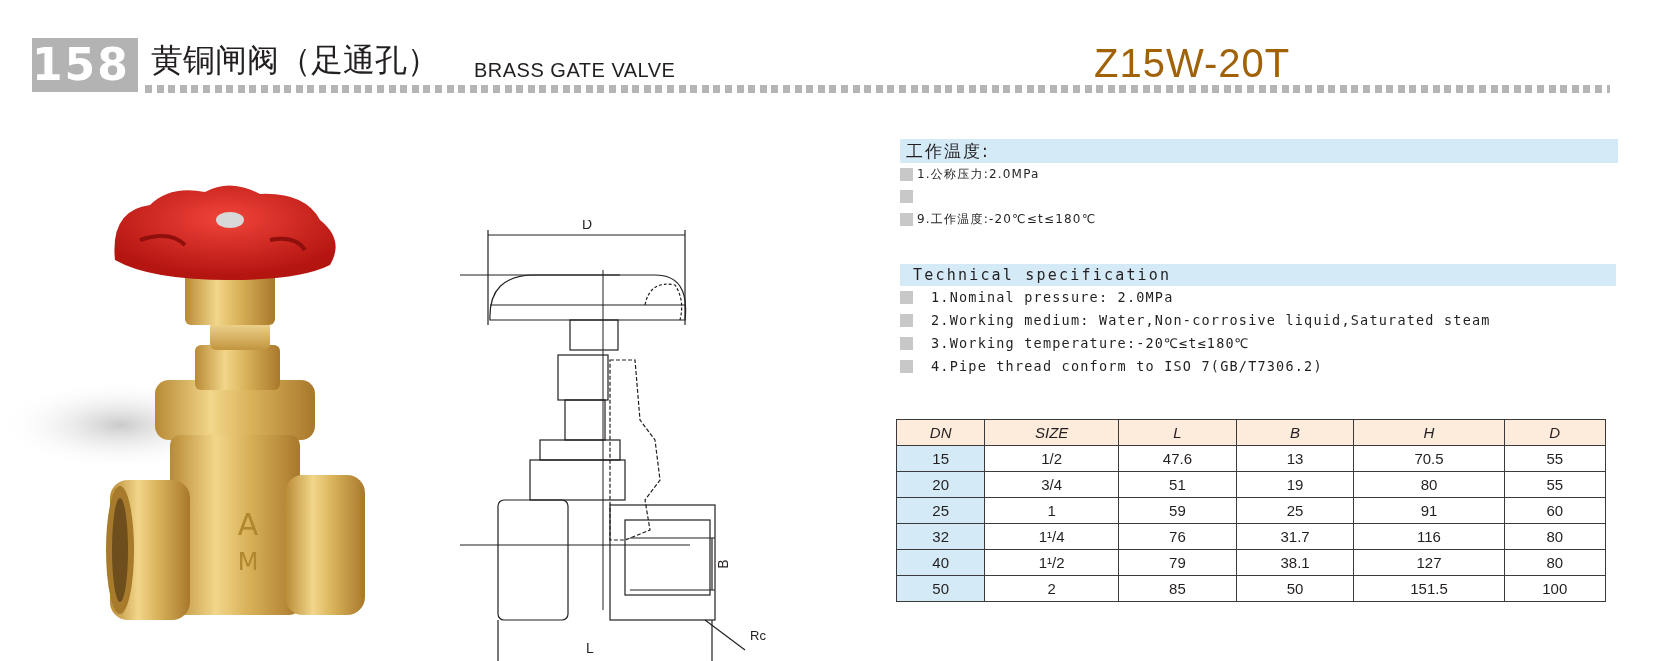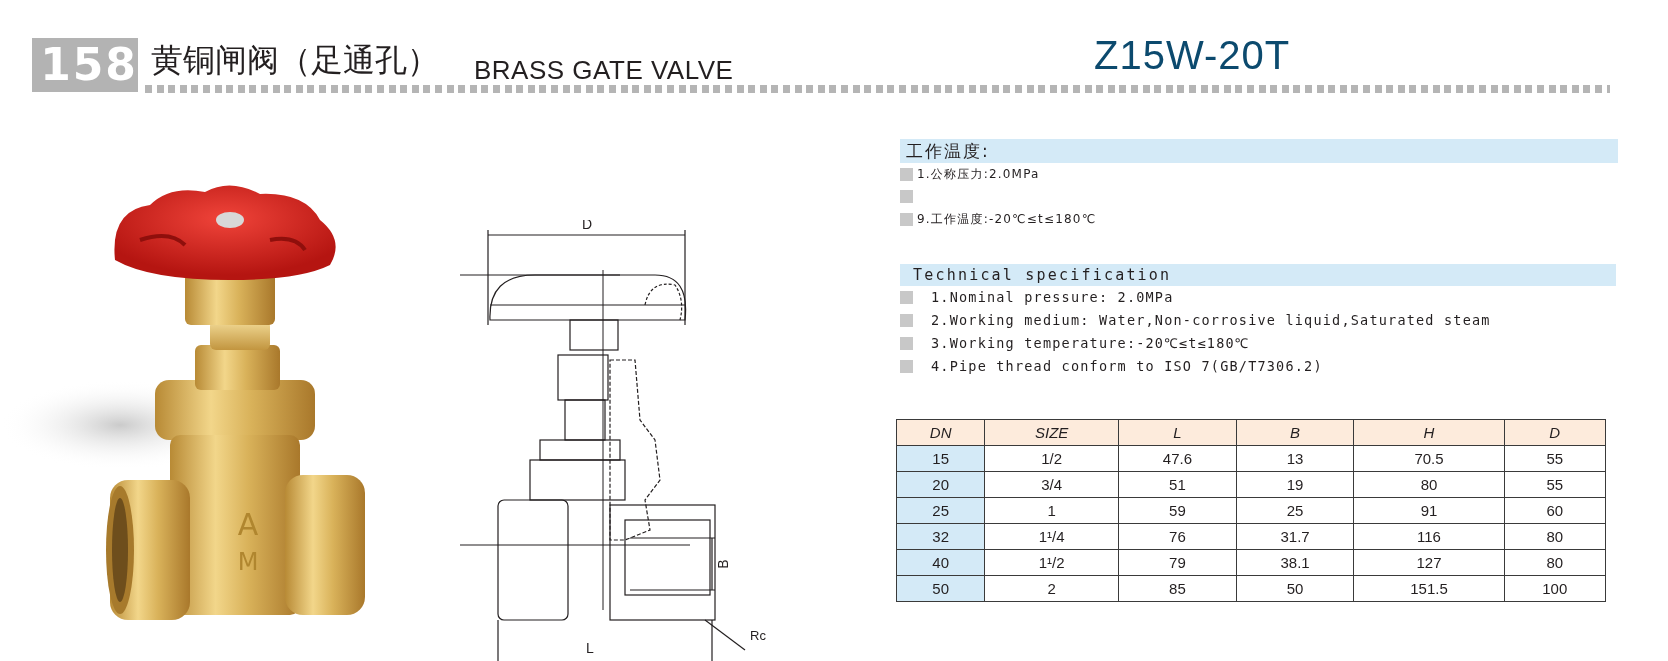--- a/index.html
+++ b/index.html
@@ -1,21 +1,21 @@
 <!DOCTYPE html>
 <html><head>
 <meta charset="utf-8">
 <style>
   html,body{margin:0;padding:0;background:#ffffff;}
   body{width:1668px;height:661px;position:relative;overflow:hidden;font-family:"DejaVu Sans",sans-serif;color:#231f20;}
   .header{position:absolute;left:0;top:0;width:1668px;height:100px;}
-  .page-num{position:absolute;left:32px;top:38px;width:106px;height:54px;background:#b3b3b3;color:#ffffff;font-family:"DejaVu Sans",sans-serif;font-weight:bold;font-size:44px;line-height:54px;text-align:right;letter-spacing:2px;}
+  .page-num{position:absolute;left:32px;top:38px;width:106px;height:54px;background:#b3b3b3;color:#ffffff;font-family:"DejaVu Sans",sans-serif;font-weight:bold;font-size:44px;line-height:54px;text-align:left;letter-spacing:2px;}
   .title-cn{position:absolute;left:151px;top:40px;font-size:32px;line-height:40px;color:#231f20;white-space:nowrap;}
-  .title-en{position:absolute;left:474px;top:57px;font-size:26px;line-height:26px;color:#231f20;letter-spacing:0.5px;white-space:nowrap;font-family:"Liberation Sans",sans-serif;}
-  .model{position:absolute;left:1094px;top:32px;font-size:40px;line-height:46px;color:#0c4a6e;font-family:"Liberation Sans",sans-serif;letter-spacing:1px;}
+  .title-en{position:absolute;left:474px;top:57px;font-size:20px;line-height:26px;color:#231f20;letter-spacing:0.5px;white-space:nowrap;font-family:"Liberation Sans",sans-serif;}
+  .model{position:absolute;left:1094px;top:40px;font-size:40px;line-height:46px;color:#a16207;font-family:"Liberation Sans",sans-serif;letter-spacing:1px;}
   .dots{position:absolute;left:145px;top:85px;width:1465px;height:8px;
     background-image:repeating-linear-gradient(to right,#b5b5b5 0,#b5b5b5 7px,transparent 7px,transparent 11.6px);}
   .photo{position:absolute;left:0;top:180px;width:390px;height:470px;}
   .drawing{position:absolute;left:460px;top:220px;width:340px;height:441px;}
   .spec-cn{position:absolute;left:900px;top:139px;width:718px;}
   .spec-head{background:#d4eaf7;height:24px;line-height:24px;font-size:17px;padding-left:6px;letter-spacing:2px;color:#231f20;}
   .spec-line{height:22.5px;line-height:22.5px;font-size:12px;letter-spacing:1.2px;white-space:nowrap;display:flex;align-items:center;}
   .bullet{display:inline-block;width:13px;height:13px;background:#c8c8c8;margin-right:4px;flex:none;}
   .spec-en{position:absolute;left:900px;top:264px;width:716px;}
   .spec-en .spec-head{height:22px;line-height:22px;letter-spacing:2.2px;font-size:15px;font-family:"DejaVu Sans Mono",monospace;padding-left:13px;}

